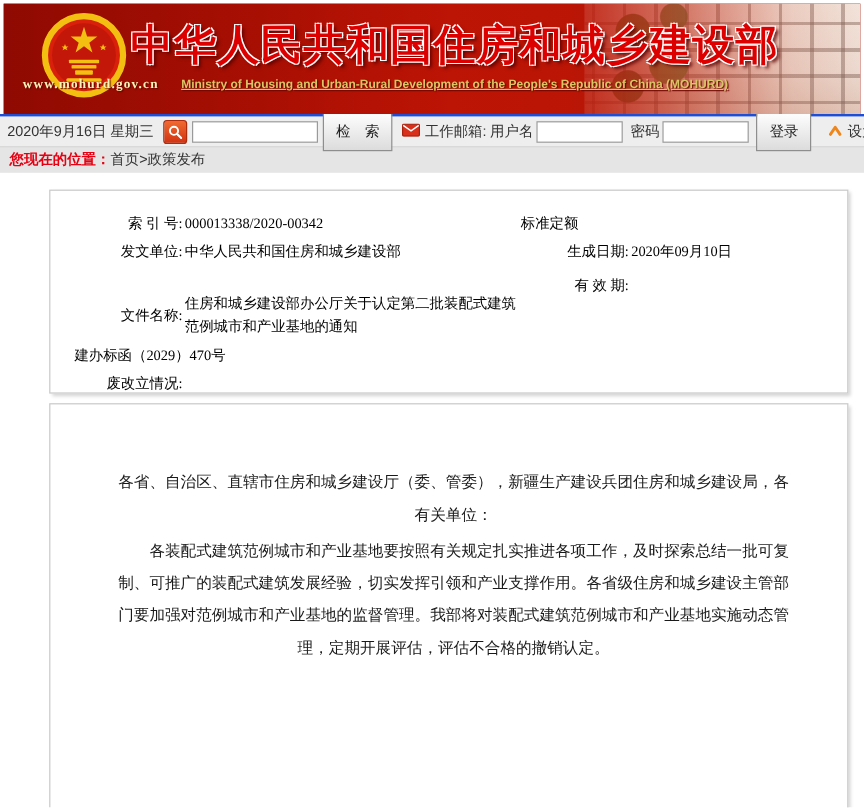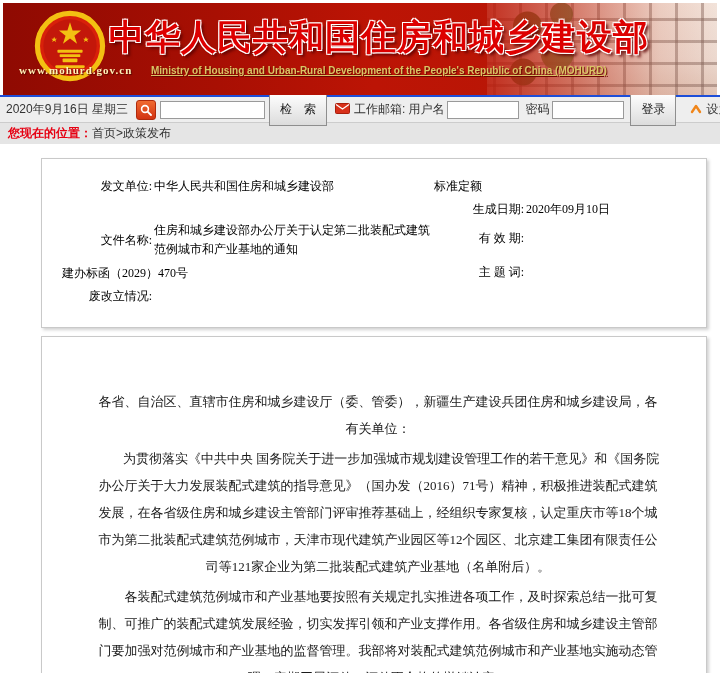--- a/index.html
+++ b/index.html
@@ -145,20 +145,24 @@
   <div class="breadcrumb">
     <span class="crumb-label">您现在的位置：</span>
     <span class="crumb-path">首页&gt;政策发布</span>
   </div>
 
   <div class="content">
 
     <div class="panel info-panel cjk">
       <div class="info-col-left">
         <div class="info-row">
+          <span class="info-label">索 引 号:</span>
+          <span class="info-value">000013338/2020-00342</span>
+        </div>
+        <div class="info-row">
           <span class="info-label">发文单位:</span>
           <span class="info-value">中华人民共和国住房和城乡建设部</span>
         </div>
         <div class="info-row row-file">
           <span class="info-label">文件名称:</span>
           <span class="info-value wrap">住房和城乡建设部办公厅关于认定第二批装配式建筑范例城市和产业基地的通知</span>
         </div>
         <div class="info-row">
           <span class="info-value">建办标函（2029）470号</span>
         </div>
@@ -172,30 +176,25 @@
           <span class="info-value">标准定额</span>
         </div>
         <div class="info-row">
           <span class="info-label">生成日期:</span>
           <span class="info-value">2020年09月10日</span>
         </div>
         <div class="info-row r-gap1">
           <span class="info-label">有 效 期:</span>
           <span class="info-value"></span>
         </div>
-        <div class="info-row r-gap2">
-          <span class="info-label">主 题 词:</span>
-          <span class="info-value"></span>
-        </div>
       </div>
     </div>
 
     <div class="panel doc-panel cjk">
       <div class="doc-body">
         <p>各省、自治区、直辖市住房和城乡建设厅（委、管委），新疆生产建设兵团住房和城乡建设局，各有关单位：</p>
-        <p class="p-indent">为贯彻落实《中共中央 国务院关于进一步加强城市规划建设管理工作的若干意见》和《国务院办公厅关于大力发展装配式建筑的指导意见》（国办发（2016）71号）精神，积极推进装配式建筑发展，在各省级住房和城乡建设主管部门评审推荐基础上，经组织专家复核，认定重庆市等18个城市为第二批装配式建筑范例城市，天津市现代建筑产业园区等12个园区、北京建工集团有限责任公司等121家企业为第二批装配式建筑产业基地（名单附后）。</p>
         <p class="p-indent">各装配式建筑范例城市和产业基地要按照有关规定扎实推进各项工作，及时探索总结一批可复制、可推广的装配式建筑发展经验，切实发挥引领和产业支撑作用。各省级住房和城乡建设主管部门要加强对范例城市和产业基地的监督管理。我部将对装配式建筑范例城市和产业基地实施动态管理，定期开展评估，评估不合格的撤销认定。</p>
 
       </div>
     </div>
   </div>
 
 </div>
 
 </body></html>

